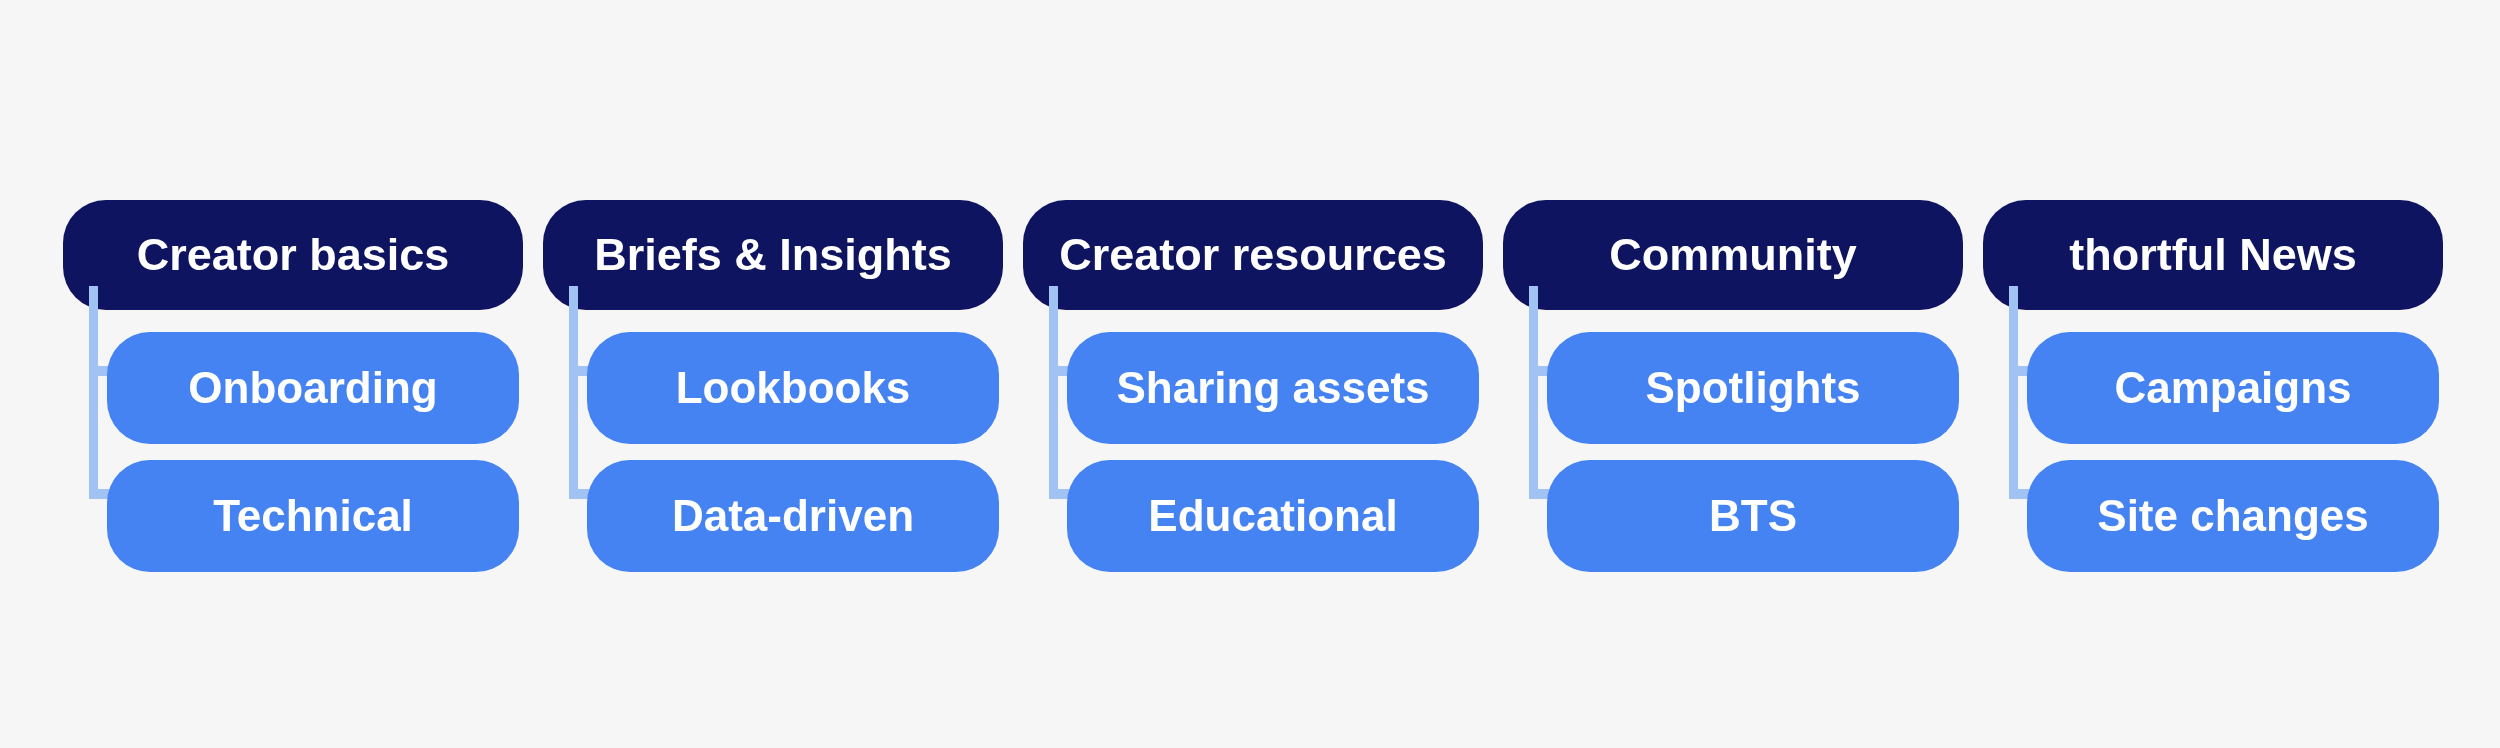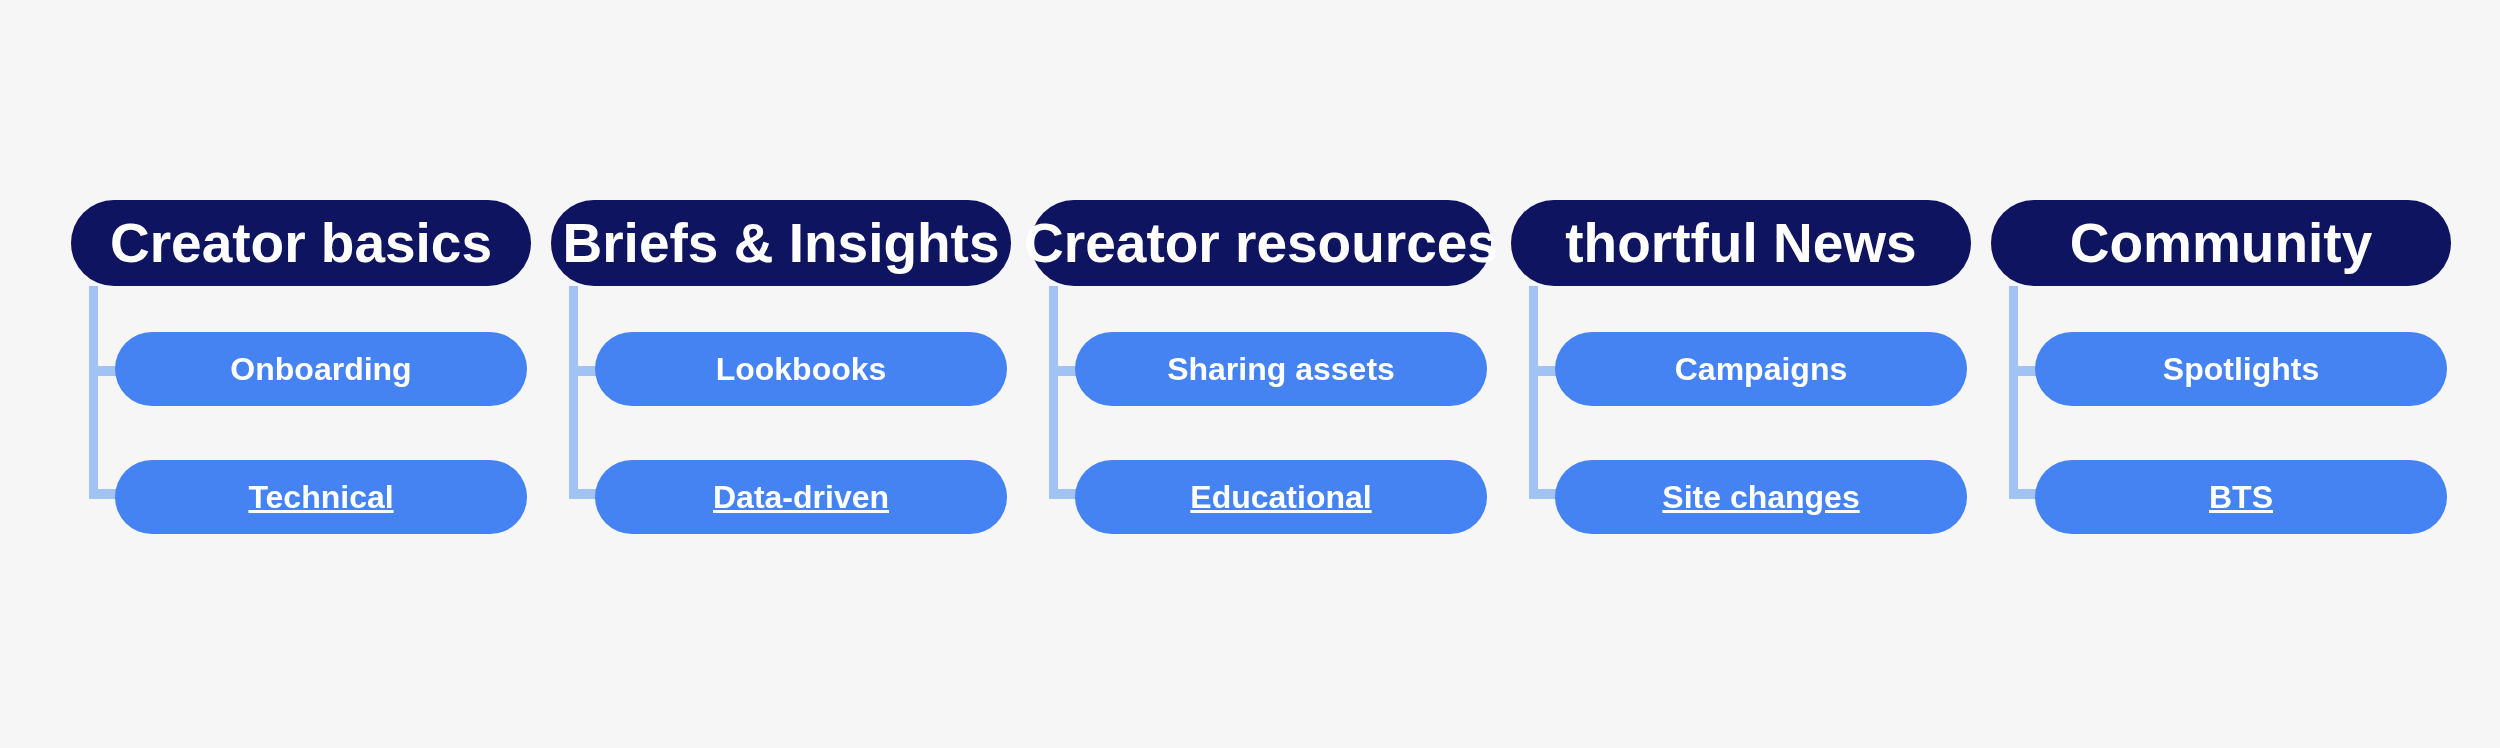--- a/index.html
+++ b/index.html
@@ -34,33 +34,33 @@
     position:absolute;
     display:flex;
     align-items:center;
     justify-content:center;
     color:var(--text);
     font-weight:bold;
     white-space:nowrap;
     border-radius:43px;
   }
   .pill.header{
-    left:8px; top:0;
-    width:460px; height:86px;
+    left:0; top:0;
+    width:460px; height:110px;
     background:var(--header-bg);
-    font-size:55px;
+    font-size:45px;
   }
   .pill.child{
-    left:52px;
-    width:412px; height:74px;
+    left:44px;
+    width:412px; height:112px;
     background:var(--child-bg);
-    font-size:32px;
+    font-size:44px;
   }
   .pill.child1{top:132px;}
-  .pill.child2{top:260px;text-decoration:underline;}
+  .pill.child2{top:260px;}
   .vline{
     position:absolute;
     left:26px; top:86px;
     width:9px; height:213px;
     background:var(--connector);
   }
   .stub{
     position:absolute;
     left:26px;
     width:34px; height:10px;
@@ -92,28 +92,28 @@
     </section>
     <section class="col">
       <div class="pill header">Creator resources</div>
       <div class="vline"></div>
       <div class="stub stub1"></div>
       <div class="pill child child1">Sharing assets</div>
       <div class="stub stub2"></div>
       <div class="pill child child2">Educational</div>
     </section>
     <section class="col">
+      <div class="pill header">Community</div>
+      <div class="vline"></div>
+      <div class="stub stub1"></div>
+      <div class="pill child child1">Spotlights</div>
+      <div class="stub stub2"></div>
+      <div class="pill child child2">BTS</div>
+    </section>
+    <section class="col">
       <div class="pill header">thortful News</div>
       <div class="vline"></div>
       <div class="stub stub1"></div>
       <div class="pill child child1">Campaigns</div>
       <div class="stub stub2"></div>
       <div class="pill child child2">Site changes</div>
     </section>
-    <section class="col">
-      <div class="pill header">Community</div>
-      <div class="vline"></div>
-      <div class="stub stub1"></div>
-      <div class="pill child child1">Spotlights</div>
-      <div class="stub stub2"></div>
-      <div class="pill child child2">BTS</div>
-    </section>
   </div>
 
 </body></html>

